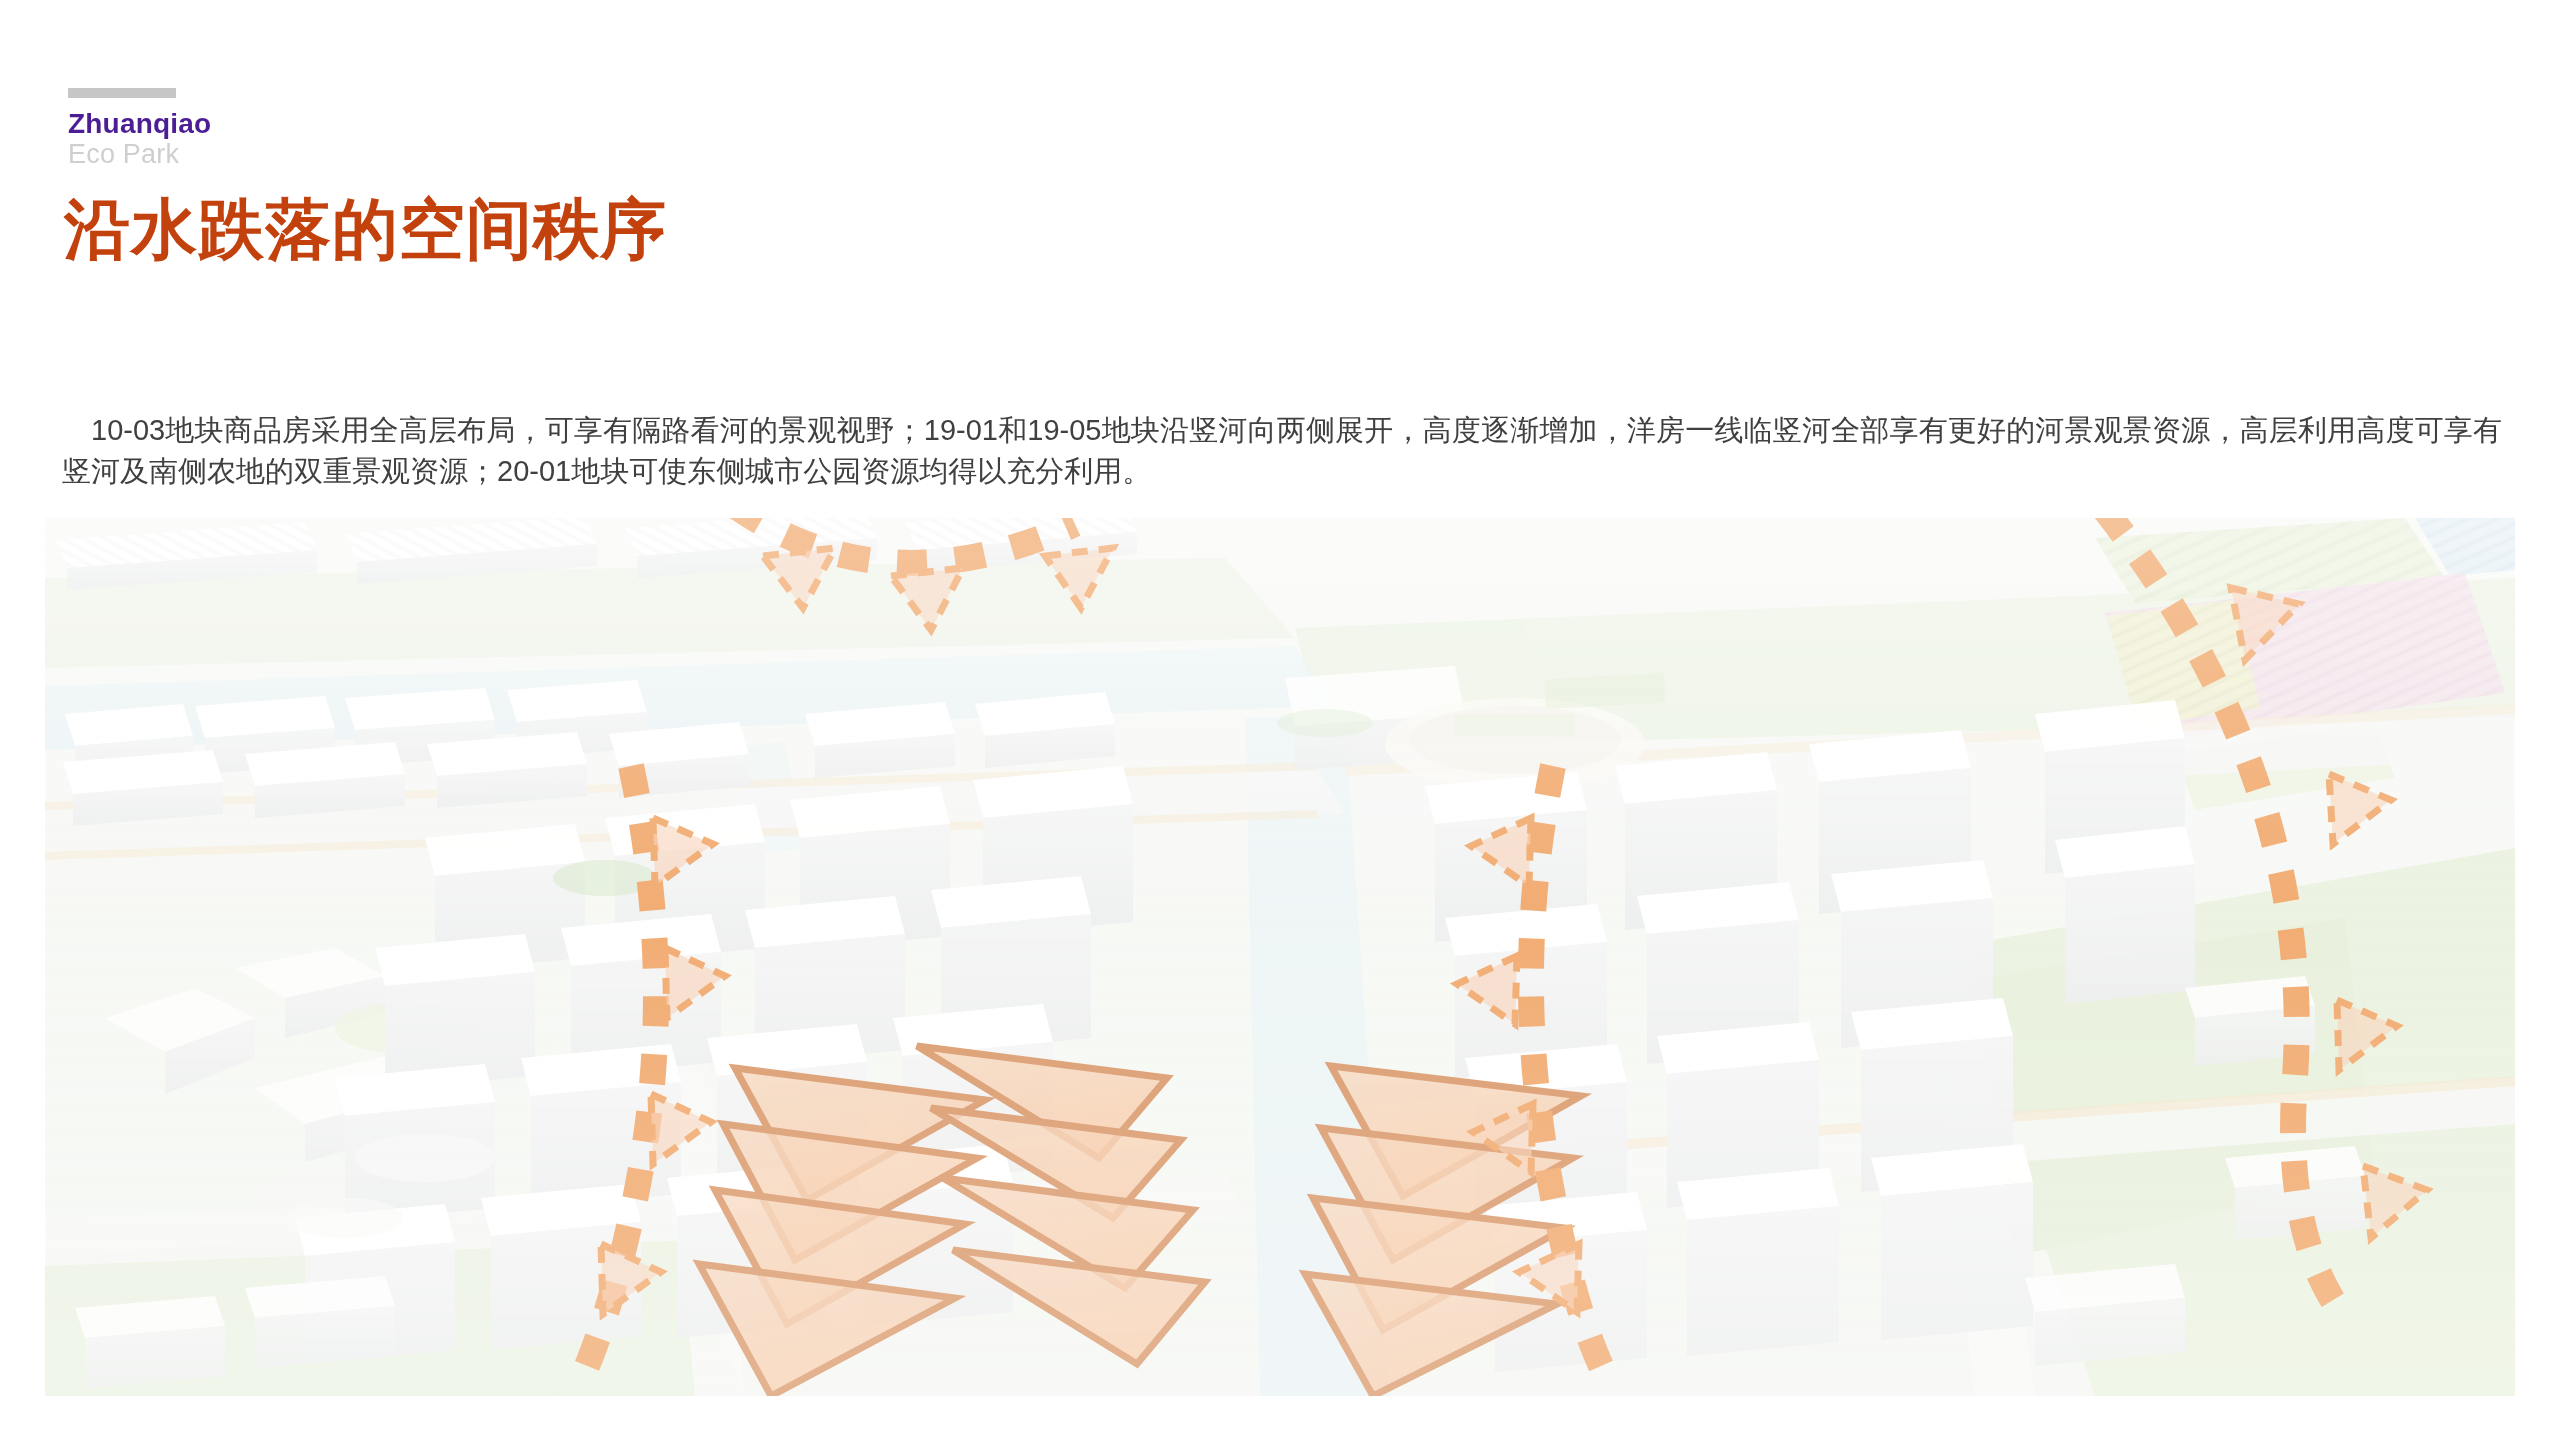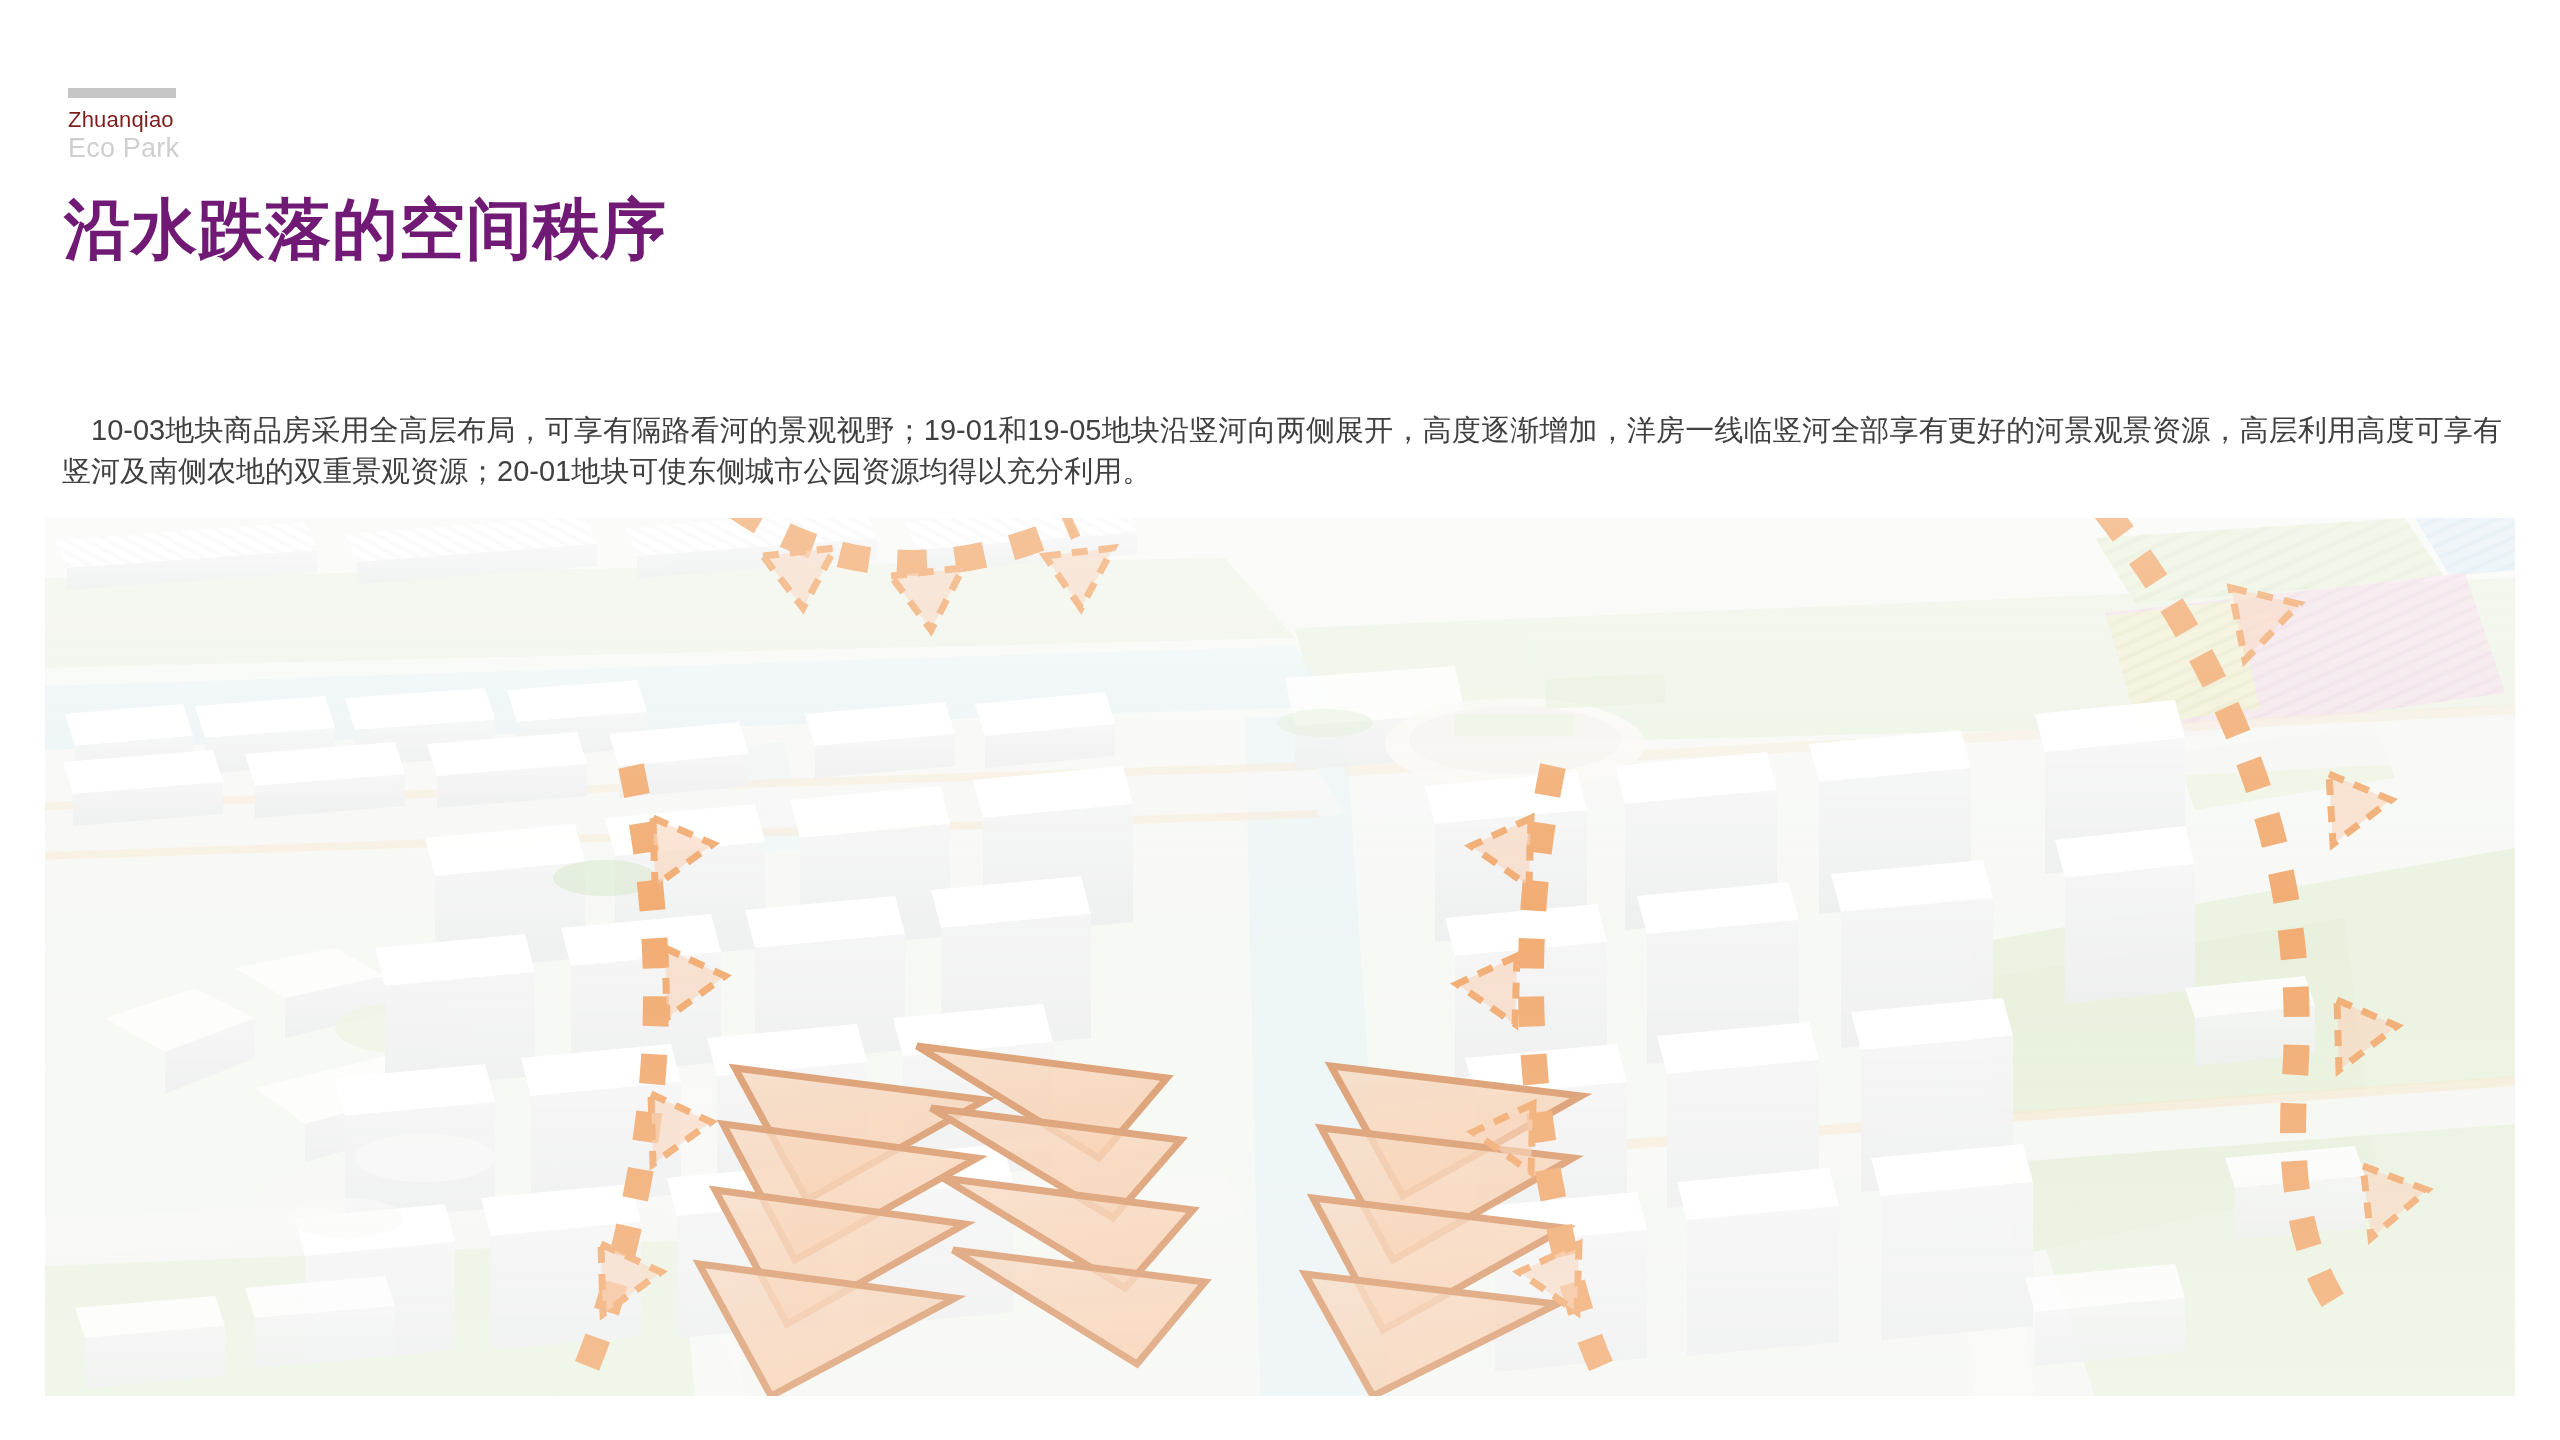--- a/index.html
+++ b/index.html
@@ -23,42 +23,42 @@
     top: 88px;
     width: 220px;
   }
   #brand-rule {
     width: 108px;
     height: 10px;
     background: #c6c6c6;
     margin-bottom: 10px;
   }
   #brand-line1 {
-    font-size: 22px;
-    font-weight: 400;
-    color: #7f1d1d;
+    font-size: 28px;
+    font-weight: 700;
+    color: #4c1d95;
     letter-spacing: 0.2px;
     line-height: 1.12;
   }
   #brand-line2 {
     font-size: 27px;
     font-weight: 400;
     color: #cfcfcf;
     letter-spacing: 0.2px;
     line-height: 1.12;
   }
 
   
   #page-title {
     position: absolute;
     left: 64px;
     top: 196px;
     font-size: 66px;
     font-weight: 700;
-    color: #701a75;
+    color: #c2410c;
     letter-spacing: 1px;
     line-height: 1;
     white-space: nowrap;
   }
 
   
   #body-copy {
     position: absolute;
     left: 62px;
     top: 410px;

